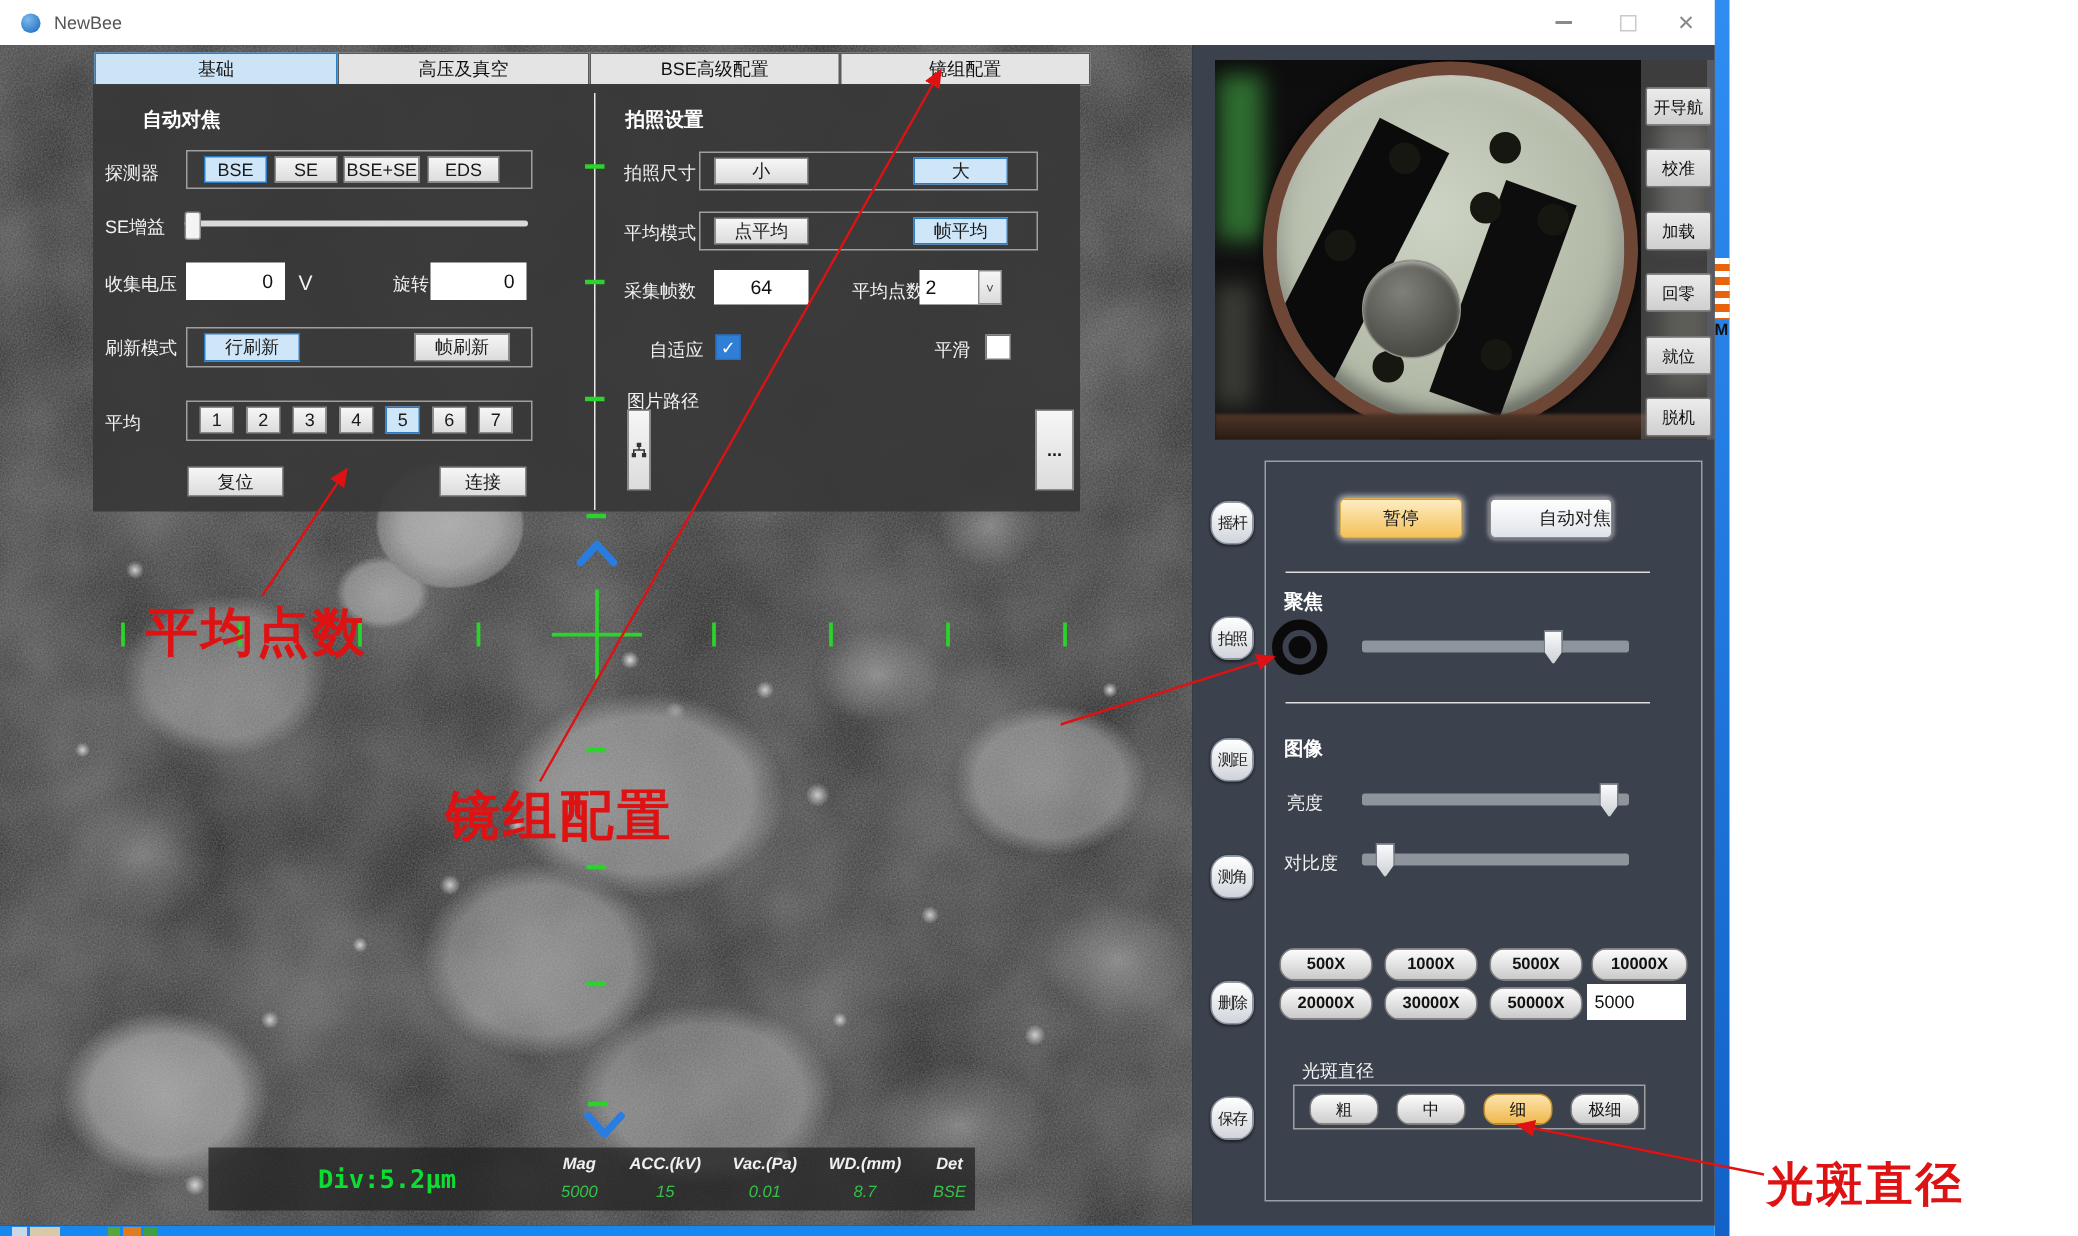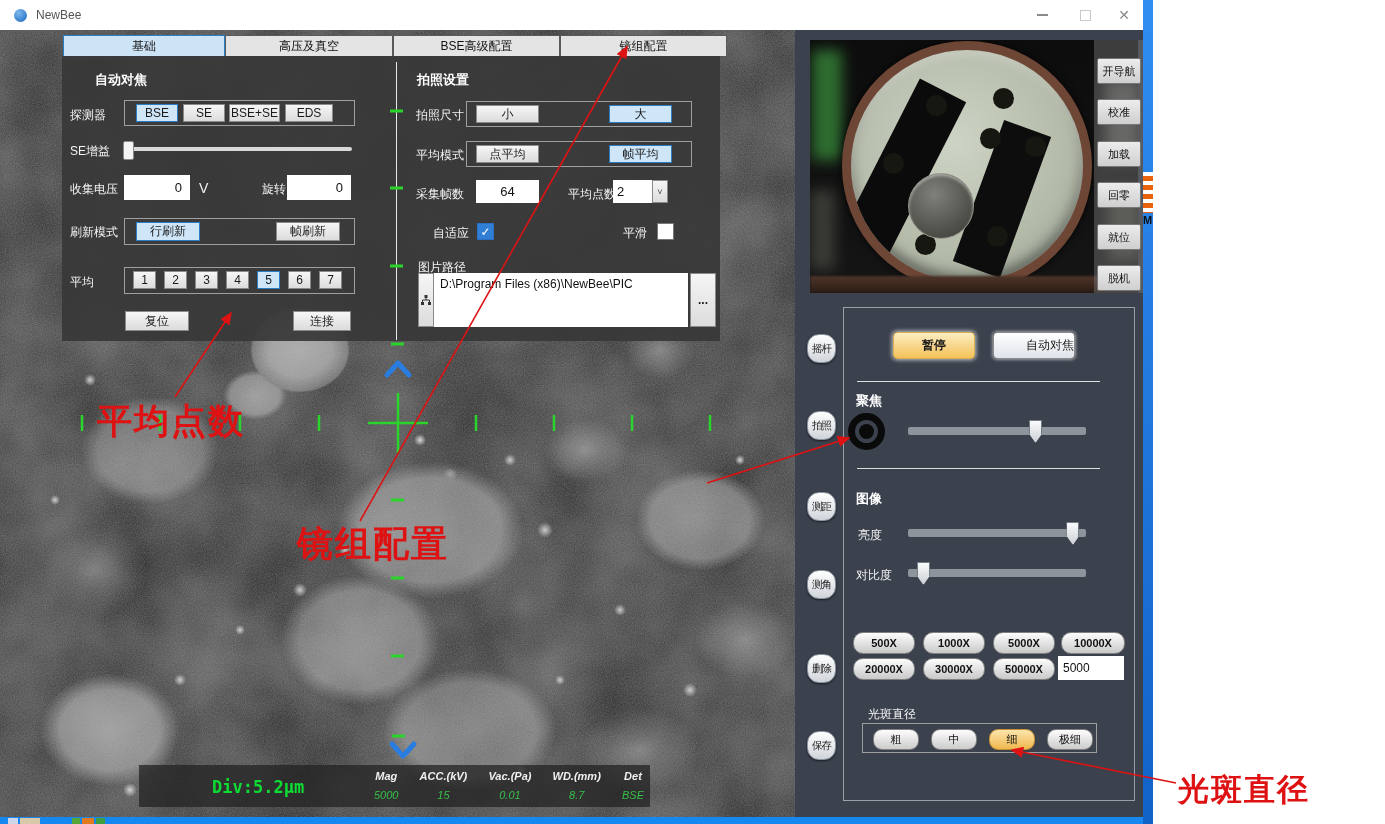--- a/index.html
+++ b/index.html
@@ -283,23 +283,20 @@
 
     <div class="lbl" style="left:356px;top:203px;">图片路径</div>
     <div class="btn" style="left:356px;top:217px;width:16px;height:54px;">
       <svg width="10" height="10" viewBox="0 0 10 10">
         <rect x="3.5" y="0" width="3" height="3" fill="#333"></rect>
           <rect x="0" y="7" width="3" height="3" fill="#333"></rect>
         <rect x="7" y="7" width="3" height="3" fill="#333"></rect>
         <path d="M5 3 V5 M1.5 7 V5 H8.5 V7" stroke="#333" stroke-width="1" fill="none"></path>
         </svg>
       </div>
-    <div class="inp" style="left:372px;top:217px;width:254px;height:54px;align-items:flex-start;padding:4px 6px;font-size:12px;">
-      <span>D:\Program Files (x86)\NewBee\PIC</span>
-      </div>
     <div class="btn" style="left:628px;top:217px;width:26px;height:54px;font-weight:bold;">
       <span>...</span>
       </div>
   </div>
 
   <div class="abs" style="left:795px;top:30px;width:348px;height:787px;background:#3b414d;"></div>
 
   <div class="abs" style="left:810px;top:40px;width:328px;height:253px;background:linear-gradient(#0d0d0d,#151515);overflow:hidden;">
     <div class="abs" style="left:2px;top:10px;width:30px;height:110px;background:#2e6d30;filter:blur(7px);"></div>
     <div class="abs" style="left:295px;top:40px;width:35px;height:80px;background:#5a5a56;filter:blur(7px);"></div>
@@ -358,21 +355,21 @@
     </div>
   <div class="toolbtn" style="top:654px;">
     <span>删除</span>
     </div>
   <div class="toolbtn" style="top:731px;">
     <span>保存</span>
     </div>
 
   <div class="abs" style="left:843px;top:307px;width:292px;height:494px;border:1px solid #9aa0a8;"></div>
 
-  <div class="btn" style="left:893px;top:332px;width:82px;height:27px;border-radius:4px;font-weight:bold;
+  <div class="btn" style="left:893px;top:332px;width:82px;height:27px;border-radius:4px;font-weight:normal;
               background:linear-gradient(#fdedc2,#f3c159);border:1px solid #d8ae52;box-shadow:0 0 4px 1px rgba(255,255,255,.7);">
     <span>暂停</span>
     </div>
   <div class="btn" style="left:993px;top:332px;width:82px;height:27px;border-radius:4px;
               background:linear-gradient(#ffffff,#dfe3e9);box-shadow:0 0 3px 1px rgba(255,255,255,.5);justify-content:flex-end;">
     <span>自动对焦</span>
     </div>
 
   <div class="sep" style="left:857px;top:381px;width:243px;"></div>
 

